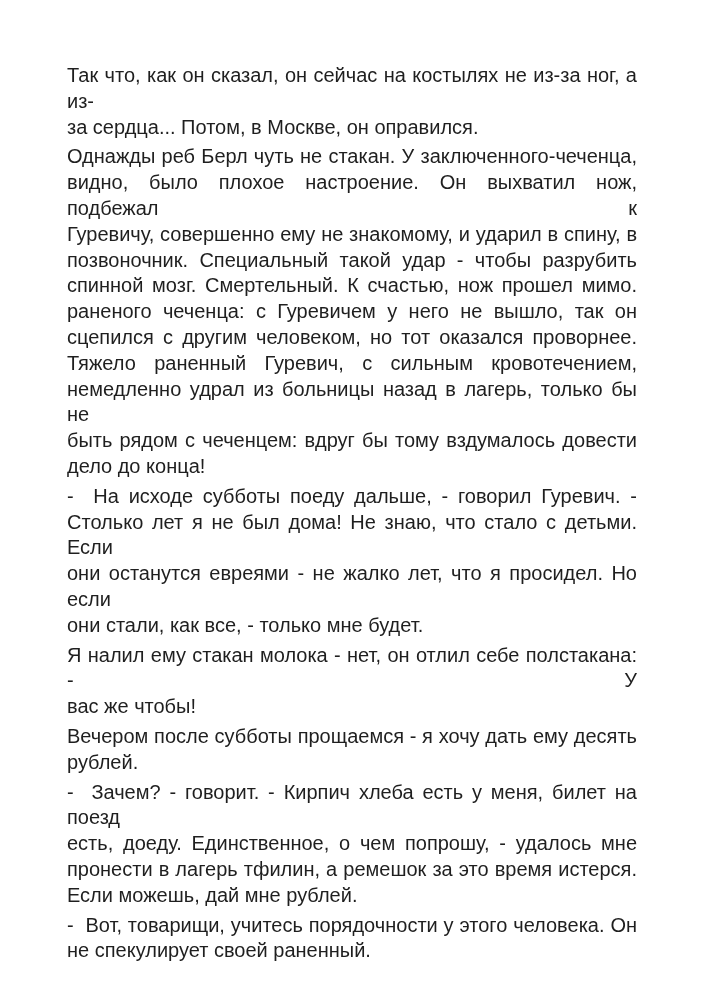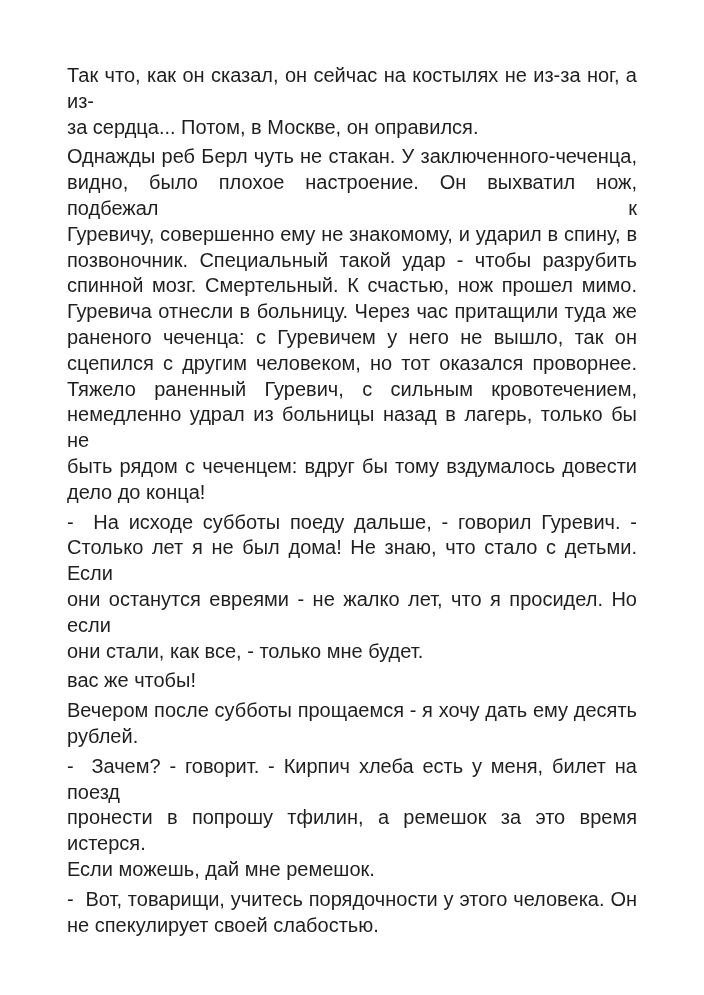--- a/index.html
+++ b/index.html
@@ -46,44 +46,45 @@
       <div class="para">
         <div class="line">Так что, как он сказал, он сейчас на костылях не из-за ног, а из-</div>
         <div class="line last">за сердца... Потом, в Москве, он оправился.</div>
       </div>
       <div class="para">
         <div class="line">Однажды реб Берл чуть не стакан. У заключенного-чеченца,</div>
         <div class="line">видно, было плохое настроение. Он выхватил нож, подбежал к</div>
         <div class="line">Гуревичу, совершенно ему не знакомому, и ударил в спину, в</div>
         <div class="line">позвоночник. Специальный такой удар - чтобы разрубить</div>
         <div class="line">спинной мозг. Смертельный. К счастью, нож прошел мимо.</div>
-        <div class="line">Гуревича отнесли в больницу. Через час притащили туда же</div>
         <div class="line">раненого чеченца: с Гуревичем у него не вышло, так он</div>
         <div class="line">сцепился с другим человеком, но тот оказался проворнее.</div>
         <div class="line">Тяжело раненный Гуревич, с сильным кровотечением,</div>
         <div class="line">немедленно удрал из больницы назад в лагерь, только бы не</div>
         <div class="line">быть рядом с чеченцем: вдруг бы тому вздумалось довести</div>
         <div class="line last">дело до конца!</div>
       </div>
       <div class="para">
         <div class="line">-&nbsp; На исходе субботы поеду дальше, - говорил Гуревич. -</div>
         <div class="line">Столько лет я не был дома! Не знаю, что стало с детьми. Если</div>
         <div class="line">они останутся евреями - не жалко лет, что я просидел. Но если</div>
         <div class="line last">они стали, как все, - только мне будет.</div>
       </div>
       <div class="para">
+        <div class="line">Я налил ему стакан молока - нет, он отлил себе полстакана: - У</div>
         <div class="line last">вас же чтобы!</div>
       </div>
       <div class="para">
         <div class="line">Вечером после субботы прощаемся - я хочу дать ему десять</div>
         <div class="line last">рублей.</div>
       </div>
       <div class="para">
         <div class="line">-&nbsp; Зачем? - говорит. - Кирпич хлеба есть у меня, билет на поезд</div>
-        <div class="line">пронести в попрошу тфилин, а ремешок за это время истерся.</div>
-        <div class="line last">Если можешь, дай мне ремешок.</div>
+        <div class="line">есть, доеду. Единственное, о чем попрошу, - удалось мне</div>
+        <div class="line">пронести в лагерь тфилин, а ремешок за это время истерся.</div>
+        <div class="line last">Если можешь, дай мне рублей.</div>
       </div>
       <div class="para">
         <div class="line">-&nbsp; Вот, товарищи, учитесь порядочности у этого человека. Он</div>
-        <div class="line last">не спекулирует своей слабостью.</div>
+        <div class="line last">не спекулирует своей раненный.</div>
       </div>
     </div>
 </div>
 
 </body></html>

